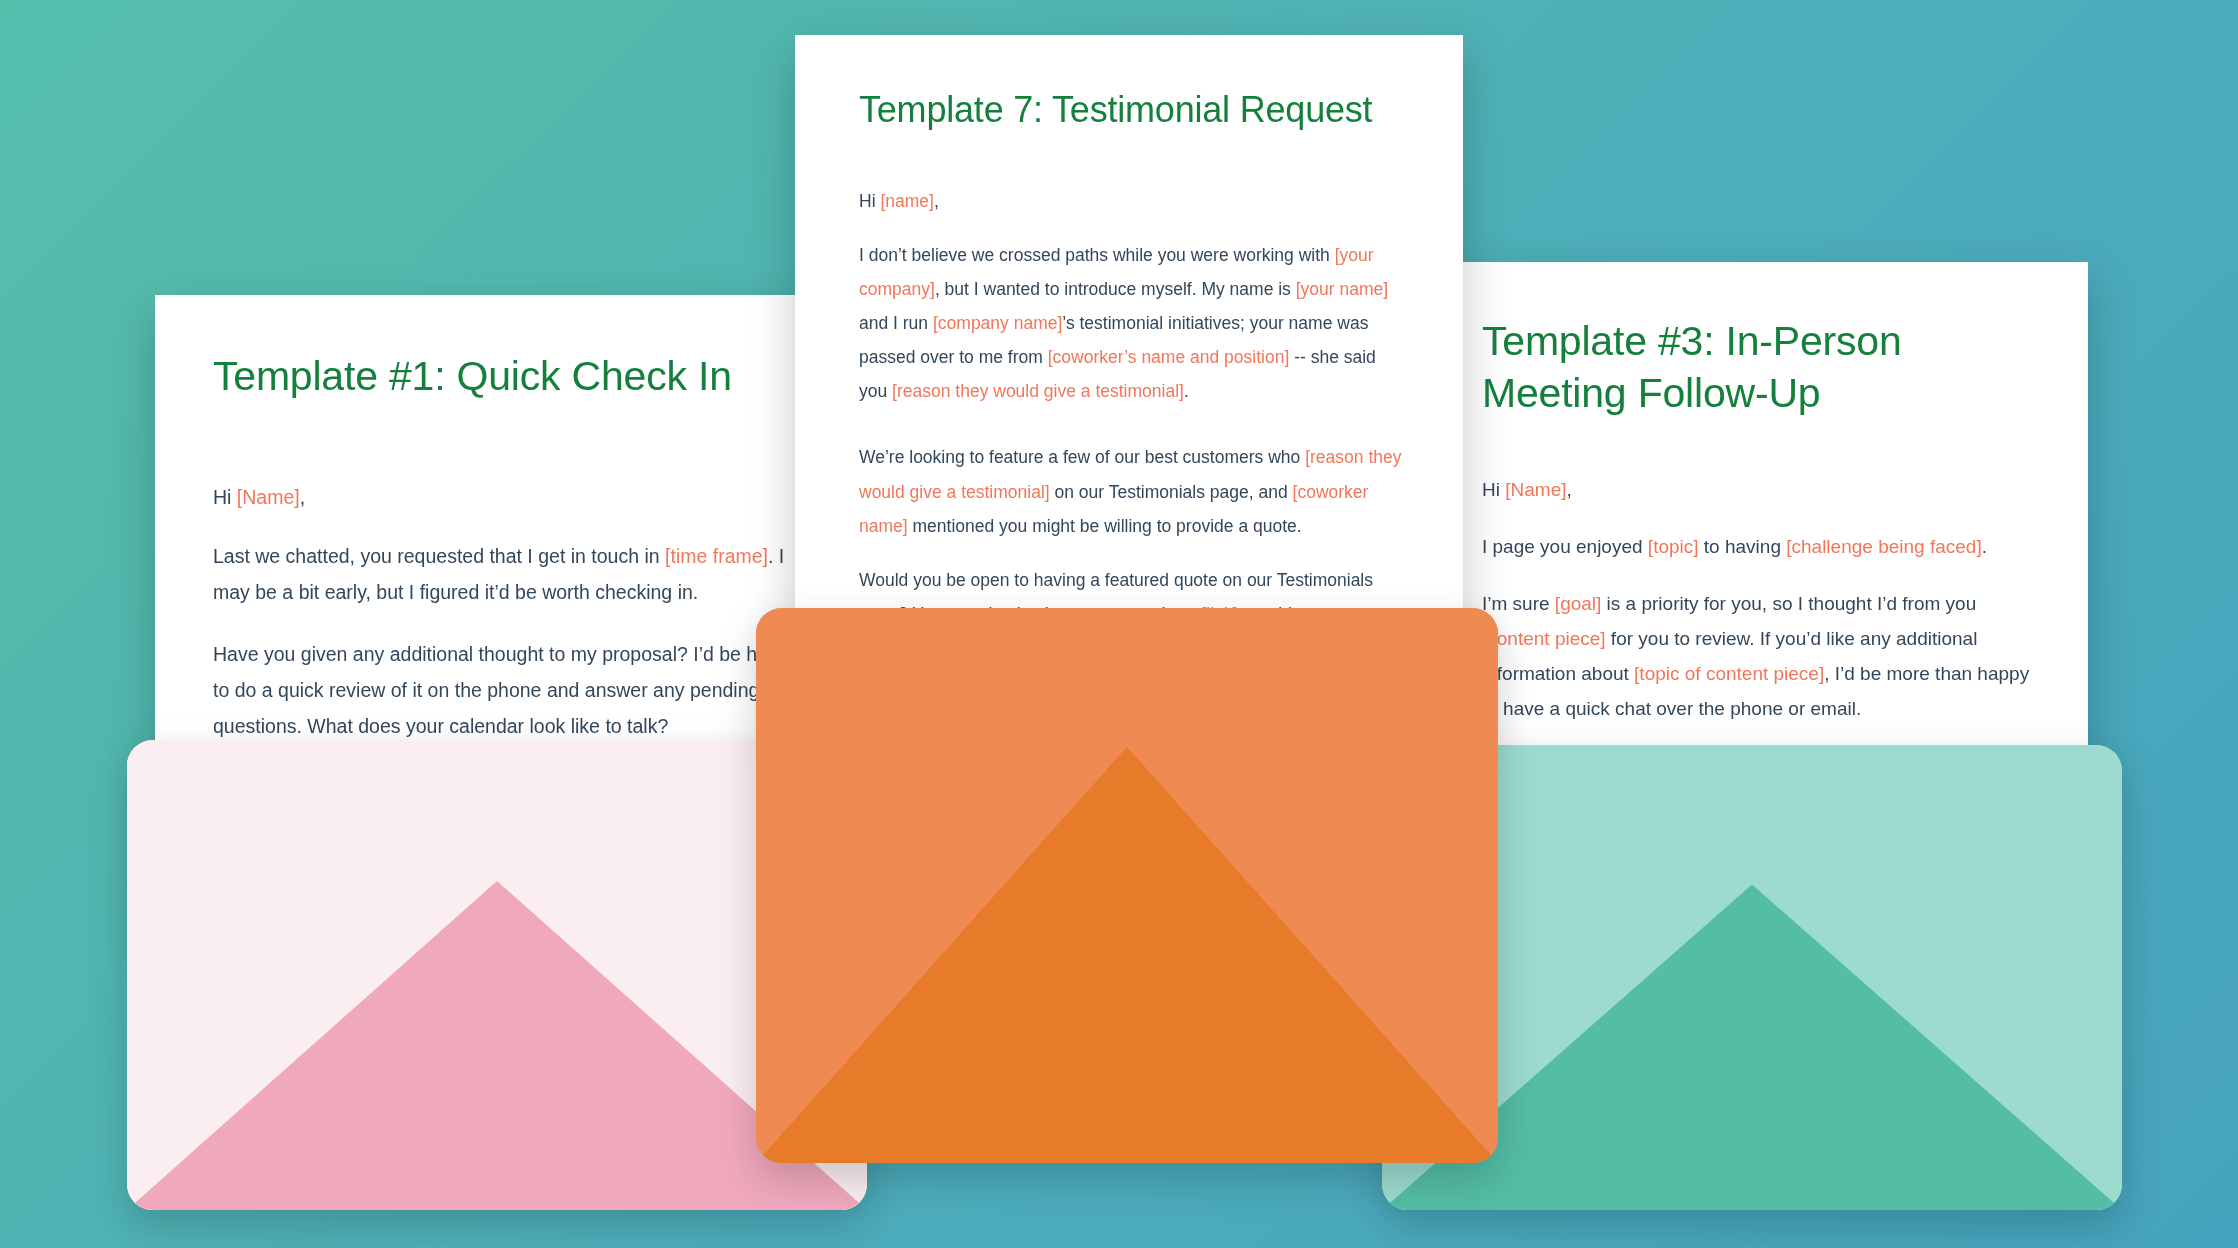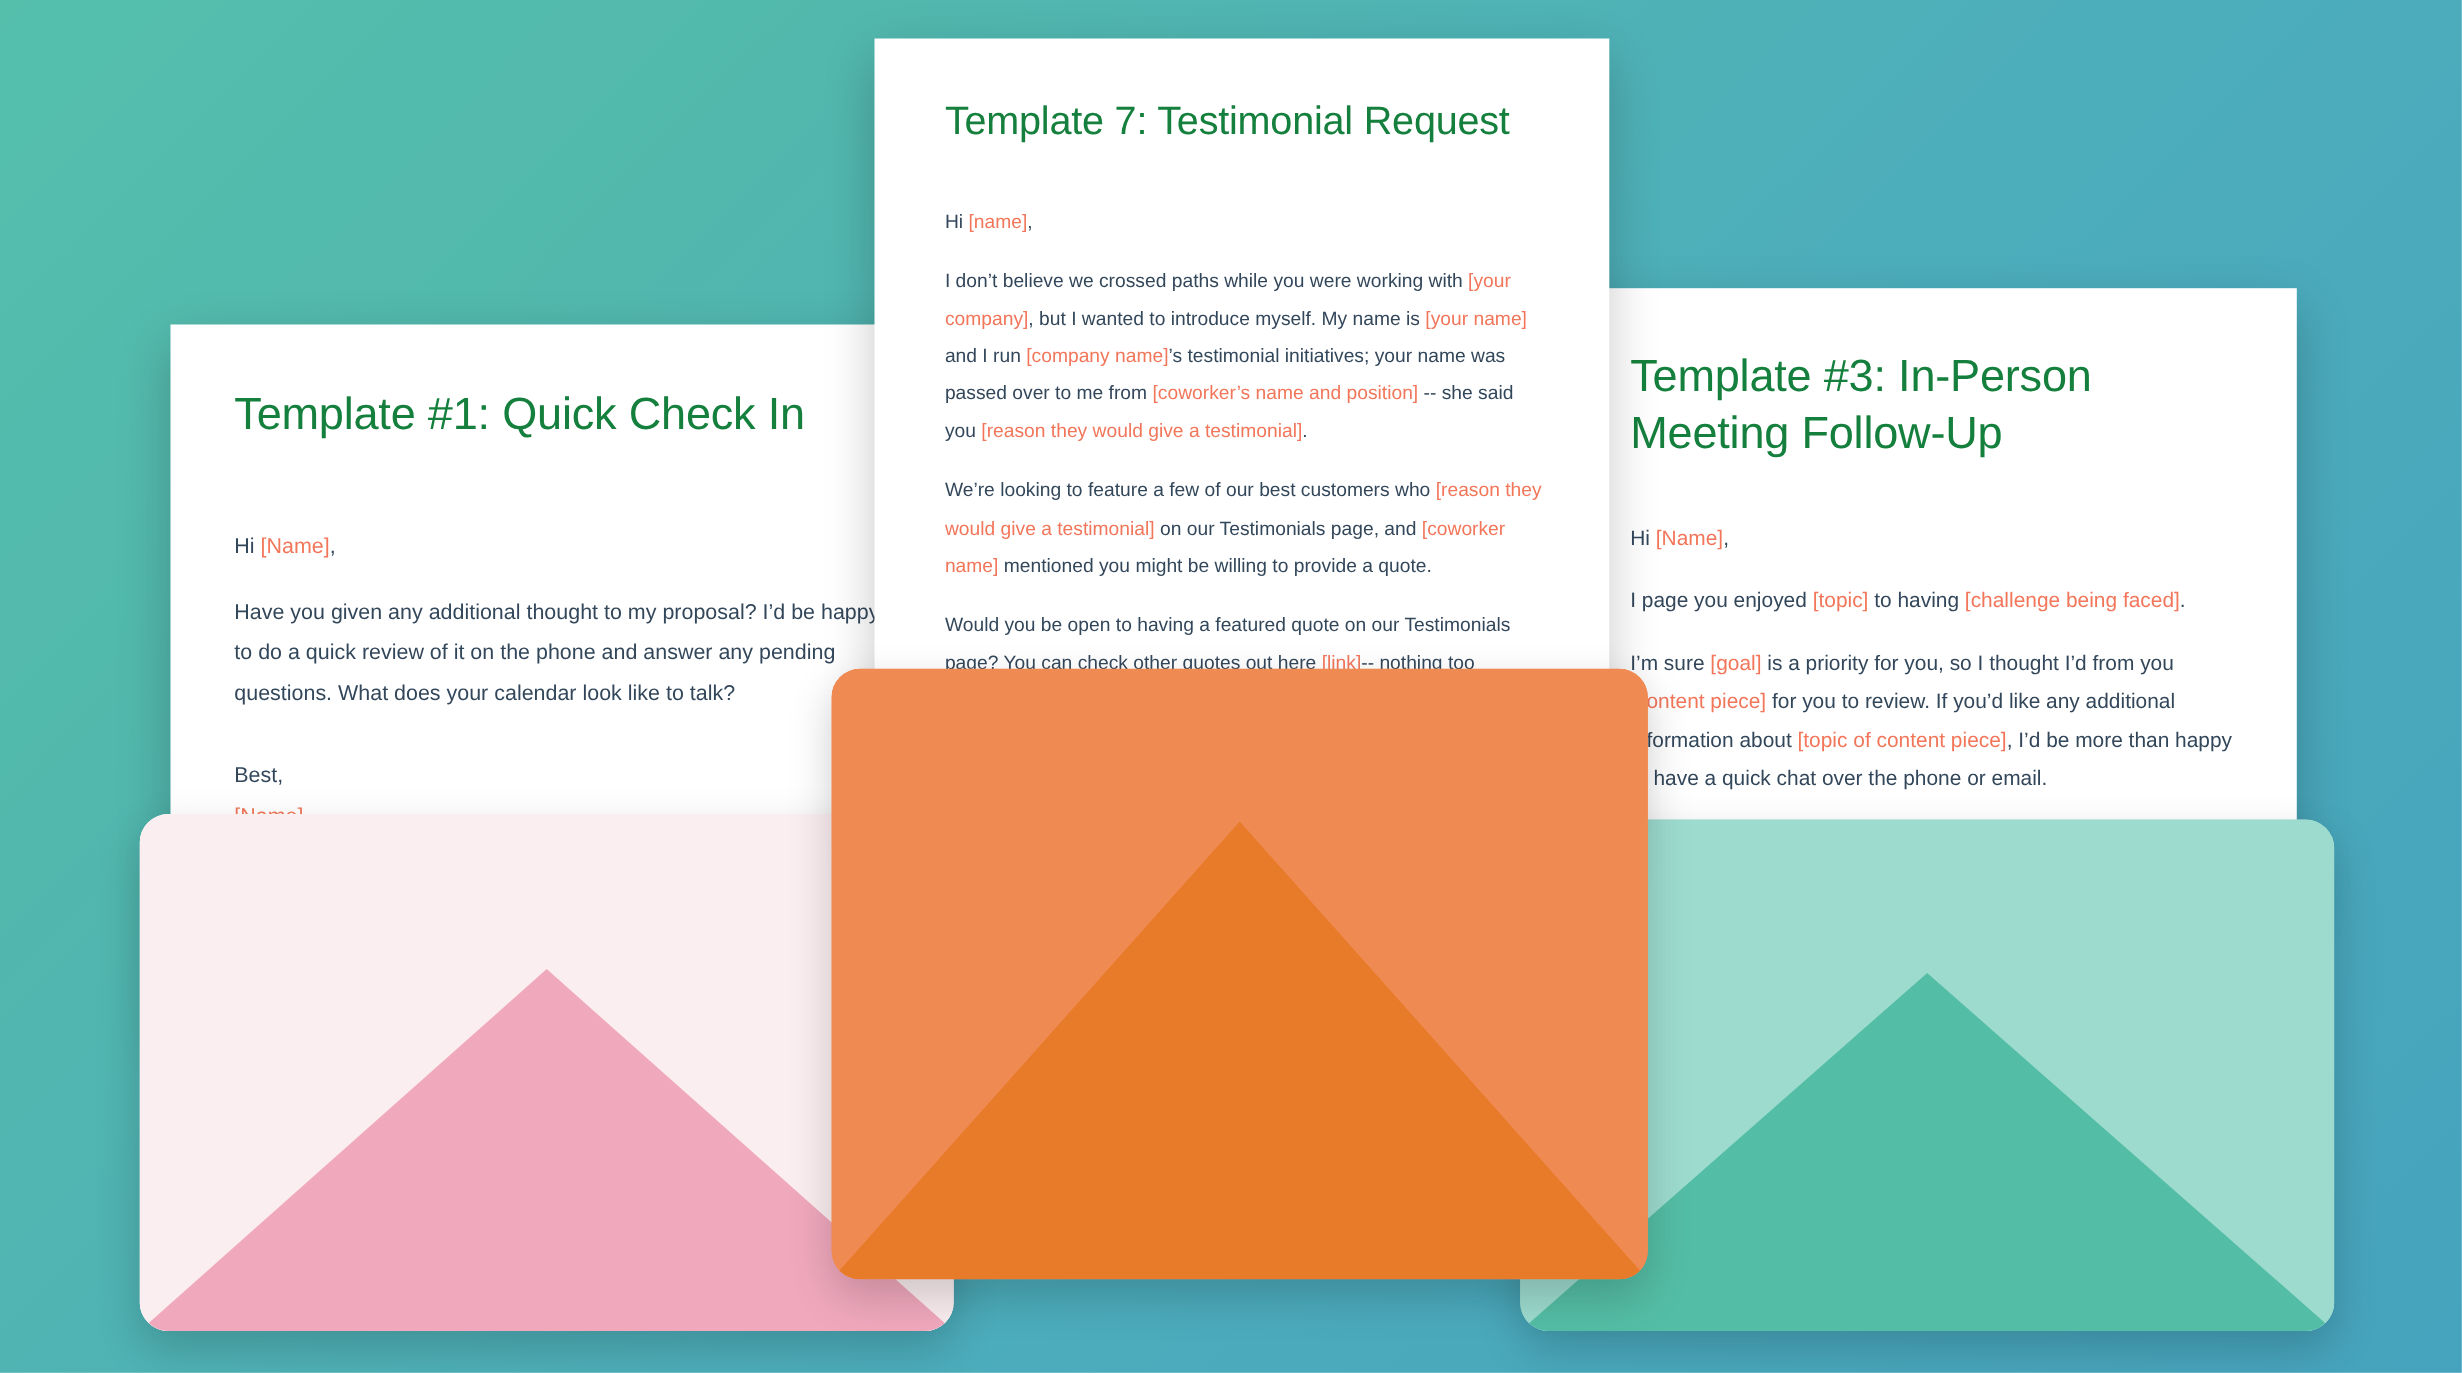--- a/index.html
+++ b/index.html
@@ -39,20 +39,23 @@
 
 <div class="stage">
 
   <div class="group g-left">
 
     <div class="card" style="left:155px;top:295px;width:715px;height:640px;">
       <div class="card-inner" style="padding:56px 58px 0 58px;">
         <h1 class="title" style="font-size:41px;line-height:1.25;">Template #1: Quick Check In</h1>
         <p class="para" style="font-size:19.5px;line-height:1.75;margin-top:78px;">
           <span>Hi </span><span class="ph">[Name]</span><span>,</span>
+        </p>
+        <p class="para" style="font-size:19.5px;line-height:1.85;margin-top:24px;">
+          <span>Last we chatted, you requested that I get in touch in </span><span class="ph">[time frame]</span><span>. I may be a bit early, but I figured it’d be worth checking in.</span>
         </p>
         <p class="para" style="font-size:19.5px;line-height:1.85;margin-top:25px;">Have you given any additional thought to my proposal? I’d be happy to do a quick review of it on the phone and answer any pending questions. What does your calendar look like to talk?</p>
         <p class="para" style="font-size:19.5px;line-height:1.6;margin-top:42px;">Best,</p>
         <p class="para ph" style="font-size:19.5px;line-height:1.6;margin-top:6px;">[Name]</p>
       </div>
     </div>
 
     <div class="env" style="left:127px;top:740px;width:740px;height:470px;background:#fbeef0;">
       <div class="body" style="background:#fbeef0;"></div>
       <div class="flapL" style="background:#fbeef0;clip-path:polygon(0 0,100% 58%,100% 100%,0 100%);"></div>
@@ -92,21 +95,21 @@
 
     <div class="card" style="left:795px;top:35px;width:668px;height:740px;">
       <div class="card-inner" style="padding:52px 58px 0 64px;">
         <h1 class="title" style="font-size:36px;line-height:1.25;">Template 7: Testimonial Request</h1>
         <p class="para" style="font-size:17.5px;line-height:1.7;margin-top:55px;">
           <span>Hi </span><span class="ph">[name]</span><span>,</span>
         </p>
         <p class="para" style="font-size:17.5px;line-height:1.95;margin-top:21px;">
           <span>I don’t believe we crossed paths while you were working with </span><span class="ph">[your company]</span><span>, but I wanted to introduce myself. My name is </span><span class="ph">[your name]</span><span> and I run </span><span class="ph">[company name]</span><span>’s testimonial initiatives; your name was passed over to me from </span><span class="ph">[coworker’s name and position]</span><span> -- she said you </span><span class="ph">[reason they would give a testimonial]</span><span>.</span>
         </p>
-        <p class="para" style="font-size:17.5px;line-height:1.95;margin-top:20px;">
+        <p class="para" style="font-size:17.5px;line-height:1.95;margin-top:32px;">
           <span>We’re looking to feature a few of our best customers who </span><span class="ph">[reason they would give a testimonial]</span><span> on our Testimonials page, and </span><span class="ph">[coworker name]</span><span> mentioned you might be willing to provide a quote.</span>
         </p>
         <p class="para" style="font-size:17.5px;line-height:1.95;margin-top:20px;">
           <span>Would you be open to having a featured quote on our Testimonials page? You can check other quotes out here </span><span class="ph">[link]</span><span>-- nothing too lengthy, but something to show why you chose </span><span class="ph">[your company]</span><span> or your best experience with us would be great.</span>
         </p>
         <p class="para" style="font-size:17.5px;line-height:1.95;margin-top:20px;">Feel free to ask any questions that come to mind, and thanks in advance for your consideration!</p>
       </div>
     </div>
 
     <div class="env" style="left:756px;top:608px;width:742px;height:555px;background:#ef8b52;">

